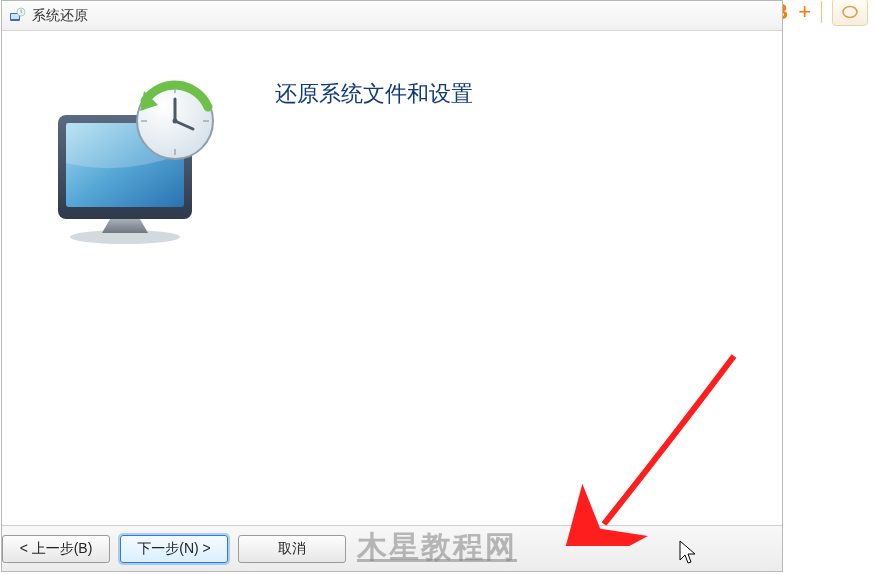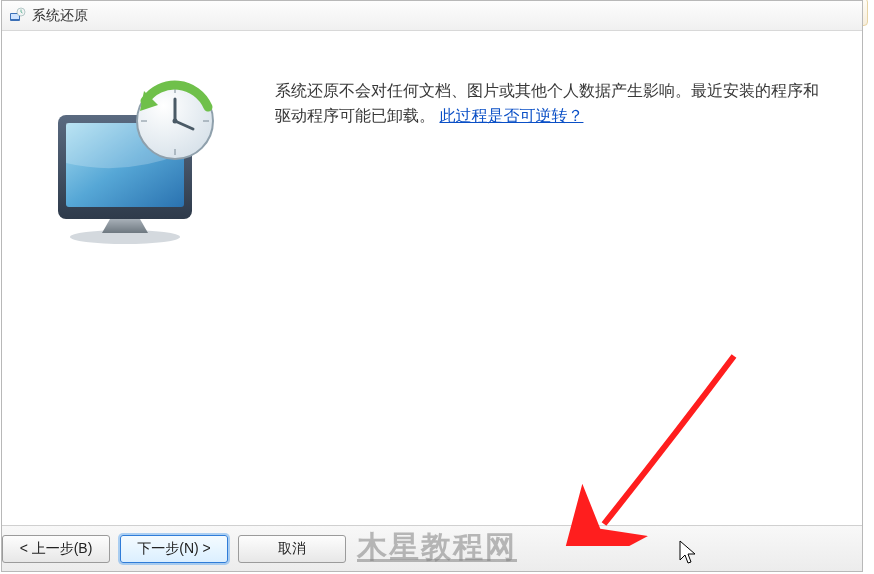--- a/index.html
+++ b/index.html
@@ -8,21 +8,21 @@
       height: 574px;
       font-family: "Microsoft YaHei", "SimSun", Tahoma, sans-serif;
       background: #fff;
       position: relative;
       overflow: hidden;
     }
     .window {
       position: absolute;
       left: 1px;
       top: 0px;
-      width: 862px;
+      width: 782px;
       height: 572px;
       border: 1px solid #b8b8b8;
       background: #7f1d1d;
     }
     .titlebar {
       height: 30px;
       background: linear-gradient(to bottom, #fdfdfd, #f0f0f0);
       border-bottom: 1px solid #d8d8d8;
       display: flex;
       align-items: center;
@@ -232,24 +232,21 @@
         <line x1="135" y1="44" x2="135" y2="22" stroke="#4a5a66" stroke-width="3" stroke-linecap="round"></line>
         <line x1="135" y1="44" x2="153" y2="52" stroke="#4a5a66" stroke-width="3" stroke-linecap="round"></line>
         <circle cx="135" cy="44" r="2.5" fill="#4a5a66"></circle>
 
         <path d="M 105 24 A 36 36 0 0 1 168 30" fill="none" stroke="#6fc04a" stroke-width="9" stroke-linecap="round"></path>
         <path d="M100 34 L104 14 L118 28 Z" fill="#6fc04a"></path>
       </svg>
     </div>
 
     <div class="right-panel">
-      <div class="para">
-        <span>系统还原不会对任何文档、图片或其他个人数据产生影响。最近安装的程序和驱动程序可能已卸载。</span>
-        <span class="link">此过程是否可逆转？</span>
-      </div>
+      <div class="heading">还原系统文件和设置</div>
     </div>
   </div>
 
   <div class="button-bar">
     <button class="btn">&lt; 上一步(B)</button>
     <button class="btn focused">下一步(N) &gt;</button>
     <button class="btn">取消</button>
   </div>
 </div>
 

